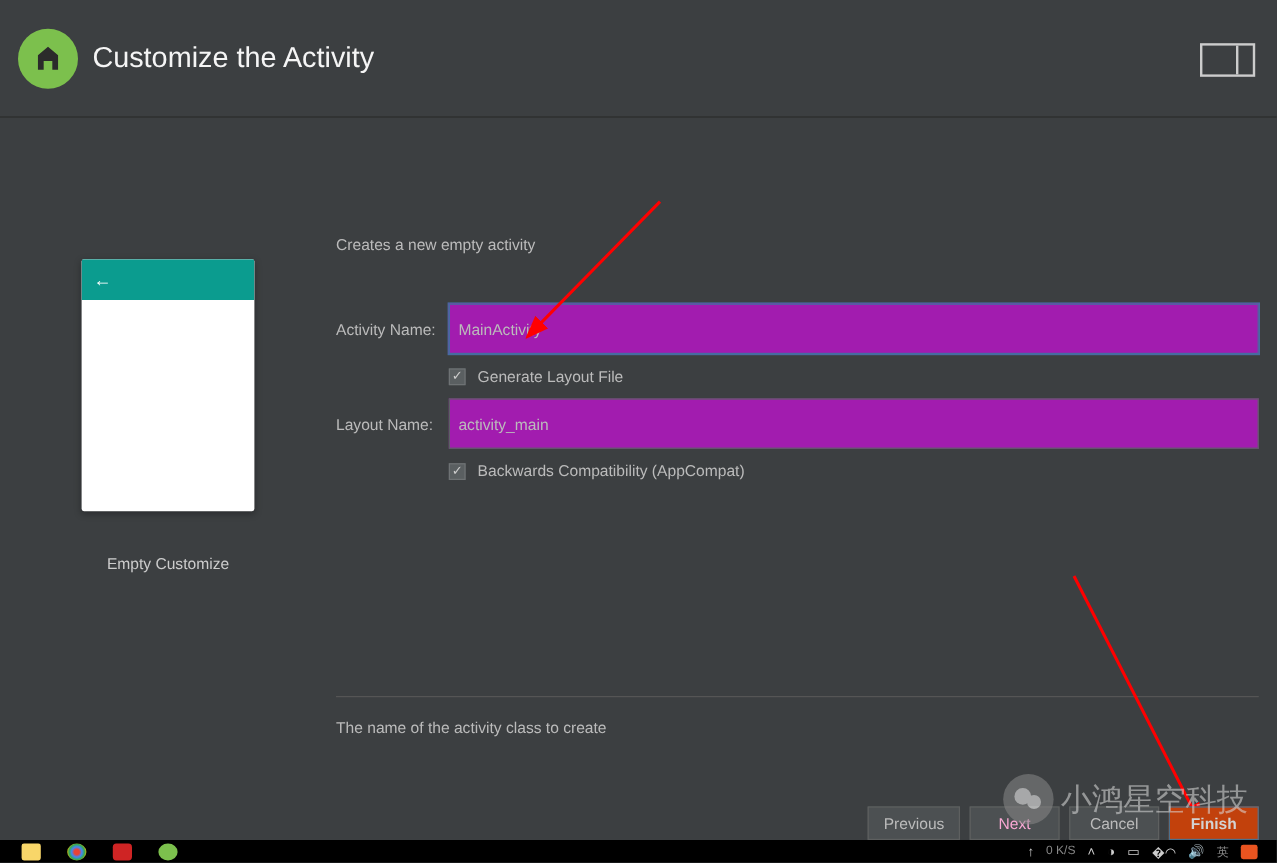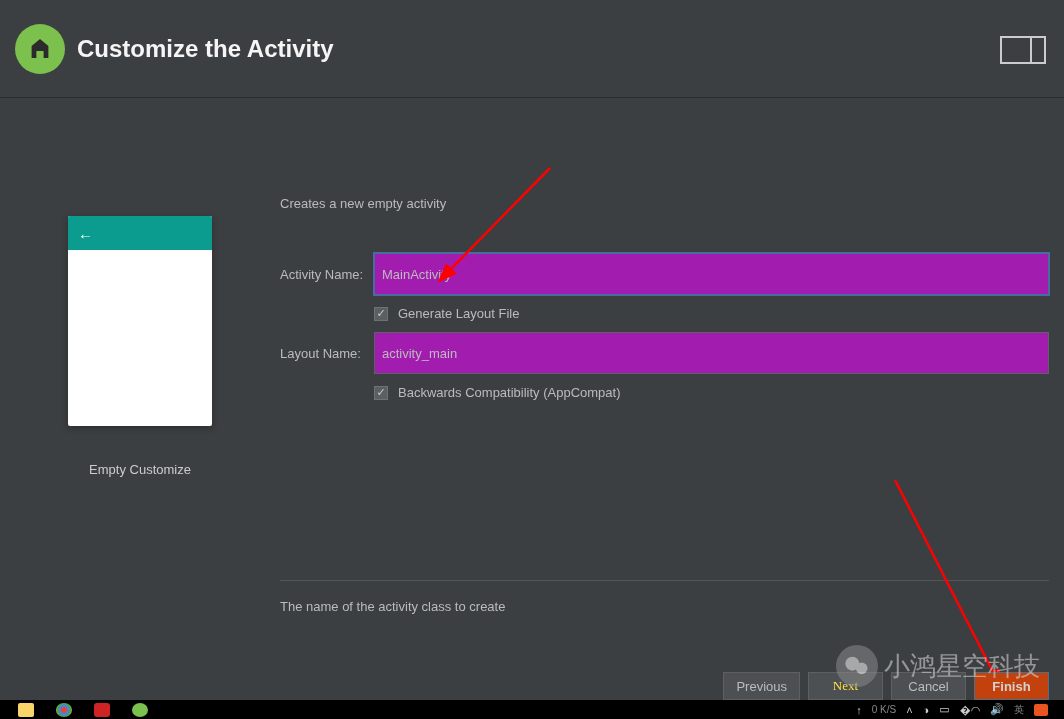--- a/index.html
+++ b/index.html
@@ -36,21 +36,21 @@
       top: 50%;
       transform: translate(-50%, -50%);
       width: 24px;
       height: 24px;
       background: #2b2b2b;
       clip-path: polygon(50% 10%, 15% 40%, 15% 90%, 35% 90%, 35% 60%, 65% 60%, 65% 90%, 85% 90%, 85% 40%);
     }
     .header-title {
       font-size: 24px;
       color: #f5f5f5;
-      font-weight: 700;
+      font-weight: 400;
     }
     .device-icon {
       position: absolute;
       right: 18px;
       top: 36px;
       width: 46px;
       height: 28px;
       border: 2px solid #ccc;
       display: flex;
       align-items: stretch;
@@ -167,21 +167,21 @@
     .btn {
       min-width: 75px;
       height: 28px;
       background: #4c5052;
       border: 1px solid #5e6060;
       color: #bbbbbb;
       font-size: 13px;
       cursor: pointer;
       padding: 0 12px;
     }
-    .btn.disabled { color: #fde047; font-family: Liberation Serif, serif; }
+    .btn.disabled { color: #f9a8d4; }
     .btn.primary { background: #c2410c; border-color: #4c708c; color: #d3d3d3; font-weight: bold; }
     .annotation-arrow {
       position: absolute;
       pointer-events: none;
     }
     .arrow1 {
       left: 438px;
       top: 164px;
       width: 120px;
       height: 120px;

